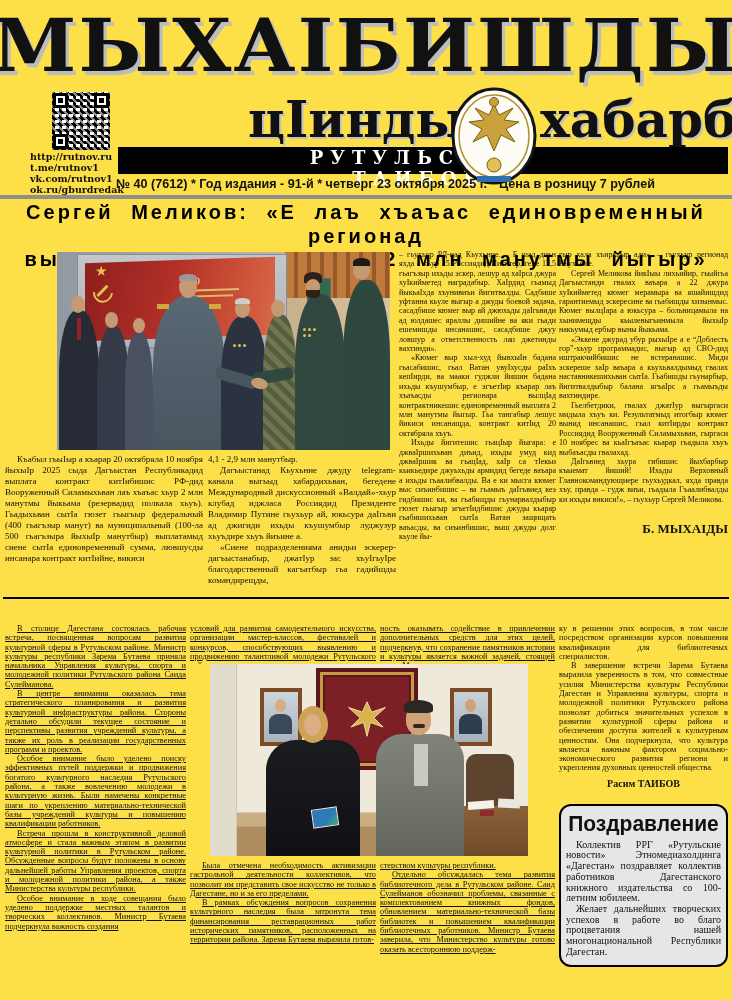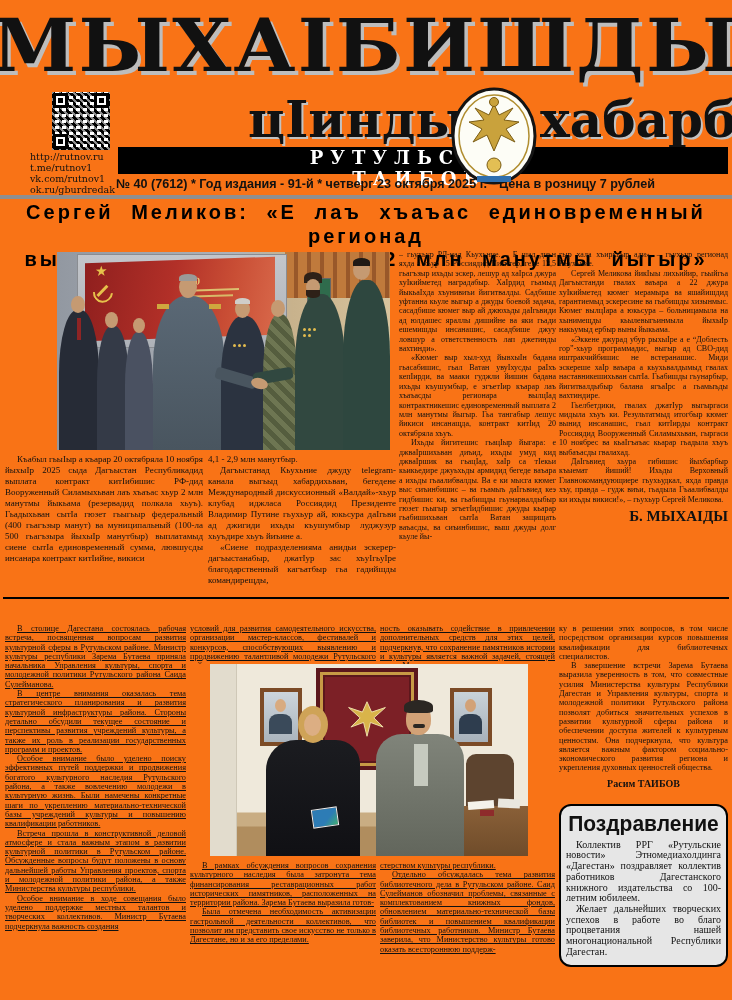--- a/index.html
+++ b/index.html
@@ -1,16 +1,16 @@
 <!DOCTYPE html>
 <html><head>
 <meta charset="utf-8">
 <style>
   html,body{margin:0;padding:0;background:#ffffff;}
-  .page{position:relative;width:732px;height:1000px;background:#f97316;color:#111;
+  .page{position:relative;width:732px;height:1000px;background:#fde047;color:#111;
         font-family:"Liberation Serif",serif;overflow:hidden;}
   .abs{position:absolute;}
 
   
   #mast-title{position:absolute;top:6px;left:0;width:732px;text-align:center;
     font-family:"DejaVu Serif",serif;font-weight:bold;font-size:68px;line-height:80px;
     letter-spacing:2px;white-space:nowrap;}
   #mast-title span{display:inline-block;transform:scale(1.12,1.06);
     text-shadow:3px 3px 0 #bdbdbd;}
   .subtt{position:absolute;top:92px;font-family:"DejaVu Serif",serif;font-weight:bold;
@@ -18,21 +18,21 @@
   #sub-left{left:248px;}
   #sub-right{left:540px;}
   #emblem{position:absolute;left:450px;top:86px;width:88px;height:106px;z-index:5;}
   #banner{position:absolute;left:118px;top:147px;width:610px;height:27px;background:#000;
     color:#fff;font-family:"DejaVu Serif",serif;font-weight:bold;font-size:18px;
     letter-spacing:7px;display:flex;justify-content:space-between;align-items:center;
     padding:0 42px 0 34px;box-sizing:border-box;flex-direction:column;}
   #issue{position:absolute;left:116px;top:177px;width:614px;font-family:"Liberation Sans",sans-serif;
     font-weight:bold;font-size:12.6px;white-space:nowrap;}
   #links{position:absolute;left:30px;top:151px;width:95px;font-family:"DejaVu Serif",serif;
-    font-weight:normal;font-size:9.5px;line-height:11px;}
+    font-weight:bold;font-size:9.5px;line-height:11px;}
   #qr{position:absolute;left:52px;top:92px;width:58px;height:58px;
     background:
       repeating-linear-gradient(45deg,rgba(255,255,255,.55) 0 2px,transparent 2px 5px),
       repeating-linear-gradient(0deg,#000 0 3px,transparent 3px 6px),
       repeating-linear-gradient(90deg,#000 0 3px,#fff 3px 7px);}
   .qe{position:absolute;width:15px;height:15px;background:#fff;border:3.5px solid #000;box-sizing:border-box;}
   .qe::after{content:"";position:absolute;inset:2px;background:#000;}
   #mastrule{position:absolute;left:0;top:195px;width:732px;height:4px;background:#8f8f8f;}
 
   
@@ -42,21 +42,21 @@
   #headline2{top:602px;font-size:18.5px;line-height:21px;letter-spacing:2.5px;word-spacing:7px;}
   #rule2{position:absolute;left:3px;top:597px;width:726px;border-top:2px solid #000;}
 
   
   .col{position:absolute;text-align:justify;overflow:hidden;}
   .col p{margin:0;text-indent:12px;}
   .col.cont p:first-child{text-indent:0;}
   .c-lg{font-size:9px;line-height:11px;}
   .c-sm{font-size:8px;line-height:9.4px;}
   .c-a2{font-size:8.3px;line-height:9.3px;text-decoration:underline;}
-  .byline{font-weight:bold;text-align:right;font-size:15px;margin-top:8px;}
+  .byline{font-weight:bold;text-align:right;font-size:13px;margin-top:20px;}
   .byline2{font-weight:bold;text-align:center;font-size:10px;margin-top:5px;}
 
   #a1c1{left:5px;top:454px;width:198px;height:150px;}
   #a1c2{left:208px;top:454px;width:188px;height:138px;}
   #a1c3{left:399px;top:250px;width:157px;height:354px;}
   #a1c4{left:559px;top:250px;width:169px;height:354px;}
 
   #a2c1{left:5px;top:624px;width:181px;height:354px;}
   #a2c2top{left:190px;top:624px;width:186px;height:40px;}
   #a2c3top{left:380px;top:624px;width:175px;height:40px;}
@@ -256,22 +256,22 @@
     <div class="abs" style="left:102px;top:144px;width:24px;height:17px;background:linear-gradient(135deg,#2d7cb5 60%,#3fae72);border:1px solid #eee;transform:rotate(-8deg);"></div>
 
     <div class="fig" style="left:166px;top:70px;width:88px;height:122px;background:linear-gradient(180deg,#80847a,#62665c);border-radius:26px 26px 0 0;"></div>
     <div class="abs" style="left:204px;top:80px;width:14px;height:42px;background:#c6cabf;"></div>
     <div class="abs" style="left:196px;top:40px;width:25px;height:31px;border-radius:46%;background:#d2a277;"></div>
     <div class="abs" style="left:194px;top:36px;width:29px;height:13px;border-radius:50% 50% 20% 20%;background:#2b2723;"></div>
     <div class="abs" style="left:203px;top:60px;width:12px;height:4px;border-radius:2px;background:#2b2723;"></div>
   </div>
 
   <div id="a2c2bot" class="col c-a2">
+      <p>Была отмечена необходимость активизации гастрольной деятельности коллективов, что позволит им представить свое искусство не только в Дагестане, но и за его пределами.</p>
       <p>В рамках обсуждения вопросов сохранения культурного наследия была затронута тема финансирования реставрационных работ исторических памятников, расположенных на территории района. Зарема Бутаева выразила готов-</p>
-      <p>Была отмечена необходимость активизации гастрольной деятельности коллективов, что позволит им представить свое искусство не только в Дагестане, но и за его пределами.</p>
     </div>
   <div id="a2c3bot" class="col c-a2 cont">
       <p>стерством культуры республики.</p>
       <p>Отдельно обсуждалась тема развития библиотечного дела в Рутульском районе. Саид Сулейманов обозначил проблемы, связанные с комплектованием книжных фондов, обновлением материально-технической базы библиотек и повышением квалификации библиотечных работников. Министр Бутаева заверила, что Министерство культуры готово оказать всестороннюю поддерж-</p>
     </div>
 
   <div id="a2c4">
     <div class="plist">
         <p>ку в решении этих вопросов, в том числе посредством организации курсов повышения квалификации для библиотечных специалистов.</p>
         <p>В завершение встречи Зарема Бутаева выразила уверенность в том, что совместные усилия Министерства культуры Республики Дагестан и Управления культуры, спорта и молодежной политики Рутульского района позволят добиться значительных успехов в развитии культурной сферы района и обеспечении доступа жителей к культурным ценностям. Она подчеркнула, что культура является важным фактором социально-экономического развития региона и укрепления духовных ценностей общества.</p>

